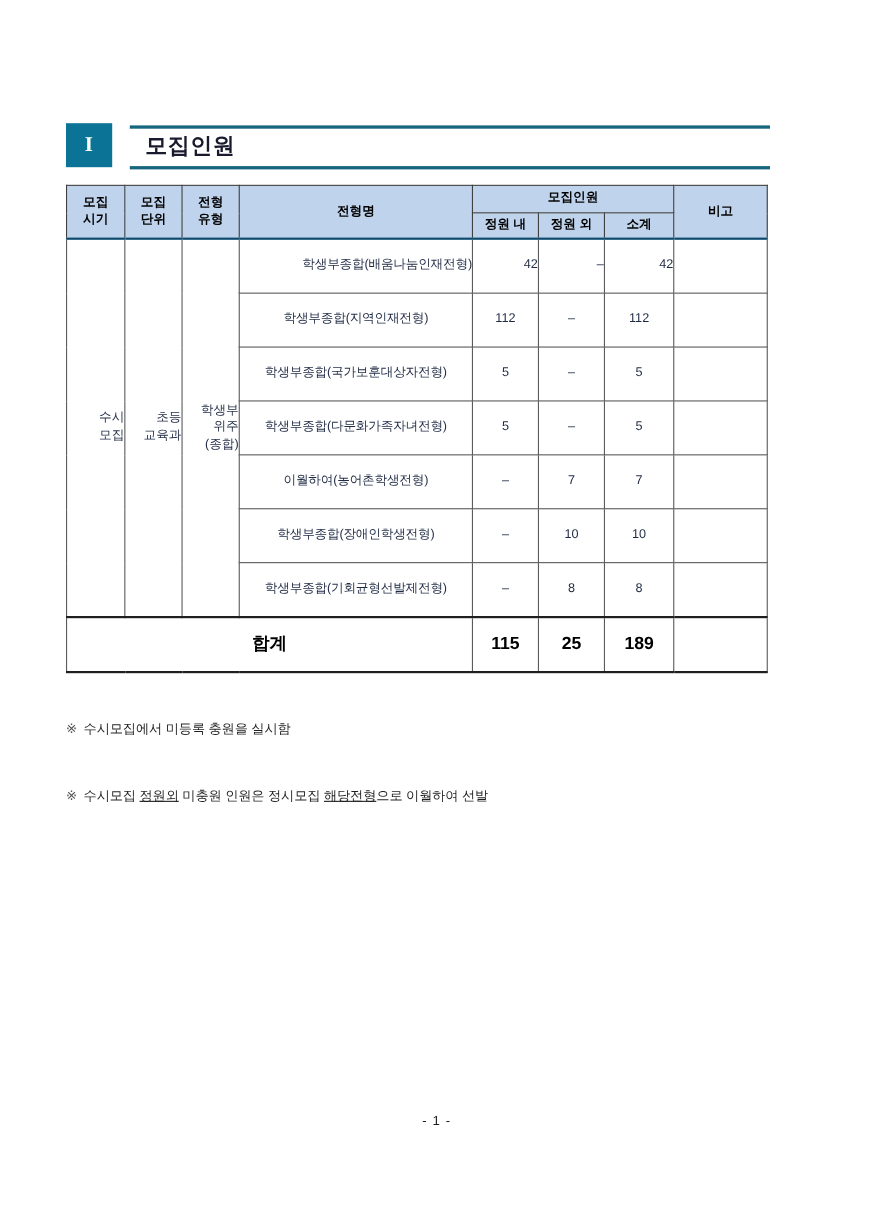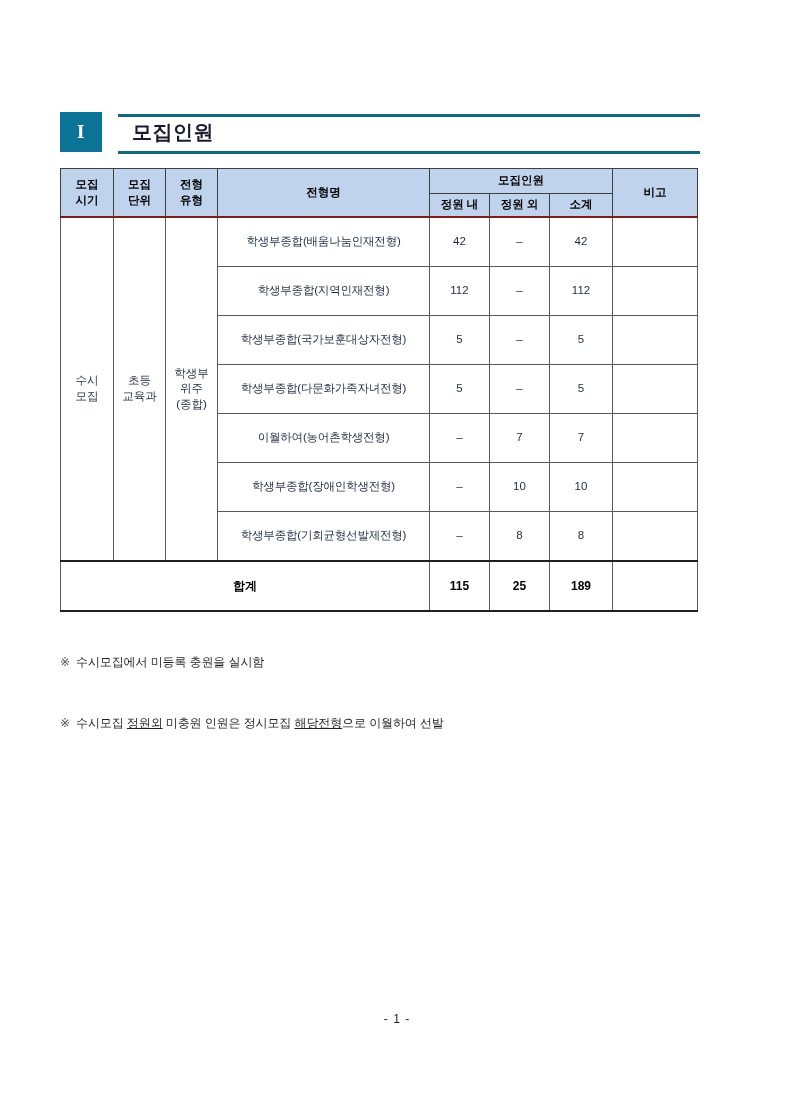--- a/index.html
+++ b/index.html
@@ -106,42 +106,42 @@
     background: #bfd3ec;
     color: #000000;
     font-weight: bold;
     font-size: 11.5px;
     border-color: #3f3f3f;
   }
   .hdr-h1 { height: 24px; }
   .hdr-h2 { height: 22px; }
   .outer-top th { border-top: 2px solid #1f1f1f; }
   table.recruit tbody tr td { height: 48px; }
-  table.recruit tbody tr.first-body td { border-top: 2px solid #7f1d1d; }
+  table.recruit tbody tr.first-body td { border-top: 2px solid #0c4a6e; text-align: right; }
   td.side-merge {
     font-size: 11.5px;
     color: #1f2a44;
     line-height: 1.6;
   }
   td.name-cell {
     font-size: 11.5px;
     color: #1f2a44;
     letter-spacing: -0.2px;
   }
   td.num-cell {
     font-size: 11.5px;
     color: #1f2a44;
   }
   tr.total-row td {
     height: 44px;
     font-weight: bold;
     color: #000000;
     border-top: 2px solid #1f1f1f;
     border-bottom: 2px solid #1f1f1f;
-    font-size: 12px;
+    font-size: 16px;
   }
   td.remark-cell { background: #ffffff; }
 
   col.c-period { width: 53px; }
   col.c-unit   { width: 52px; }
   col.c-type   { width: 52px; }
   col.c-name   { width: 212px; }
   col.c-in     { width: 60px; }
   col.c-out    { width: 60px; }
   col.c-sub    { width: 63px; }

